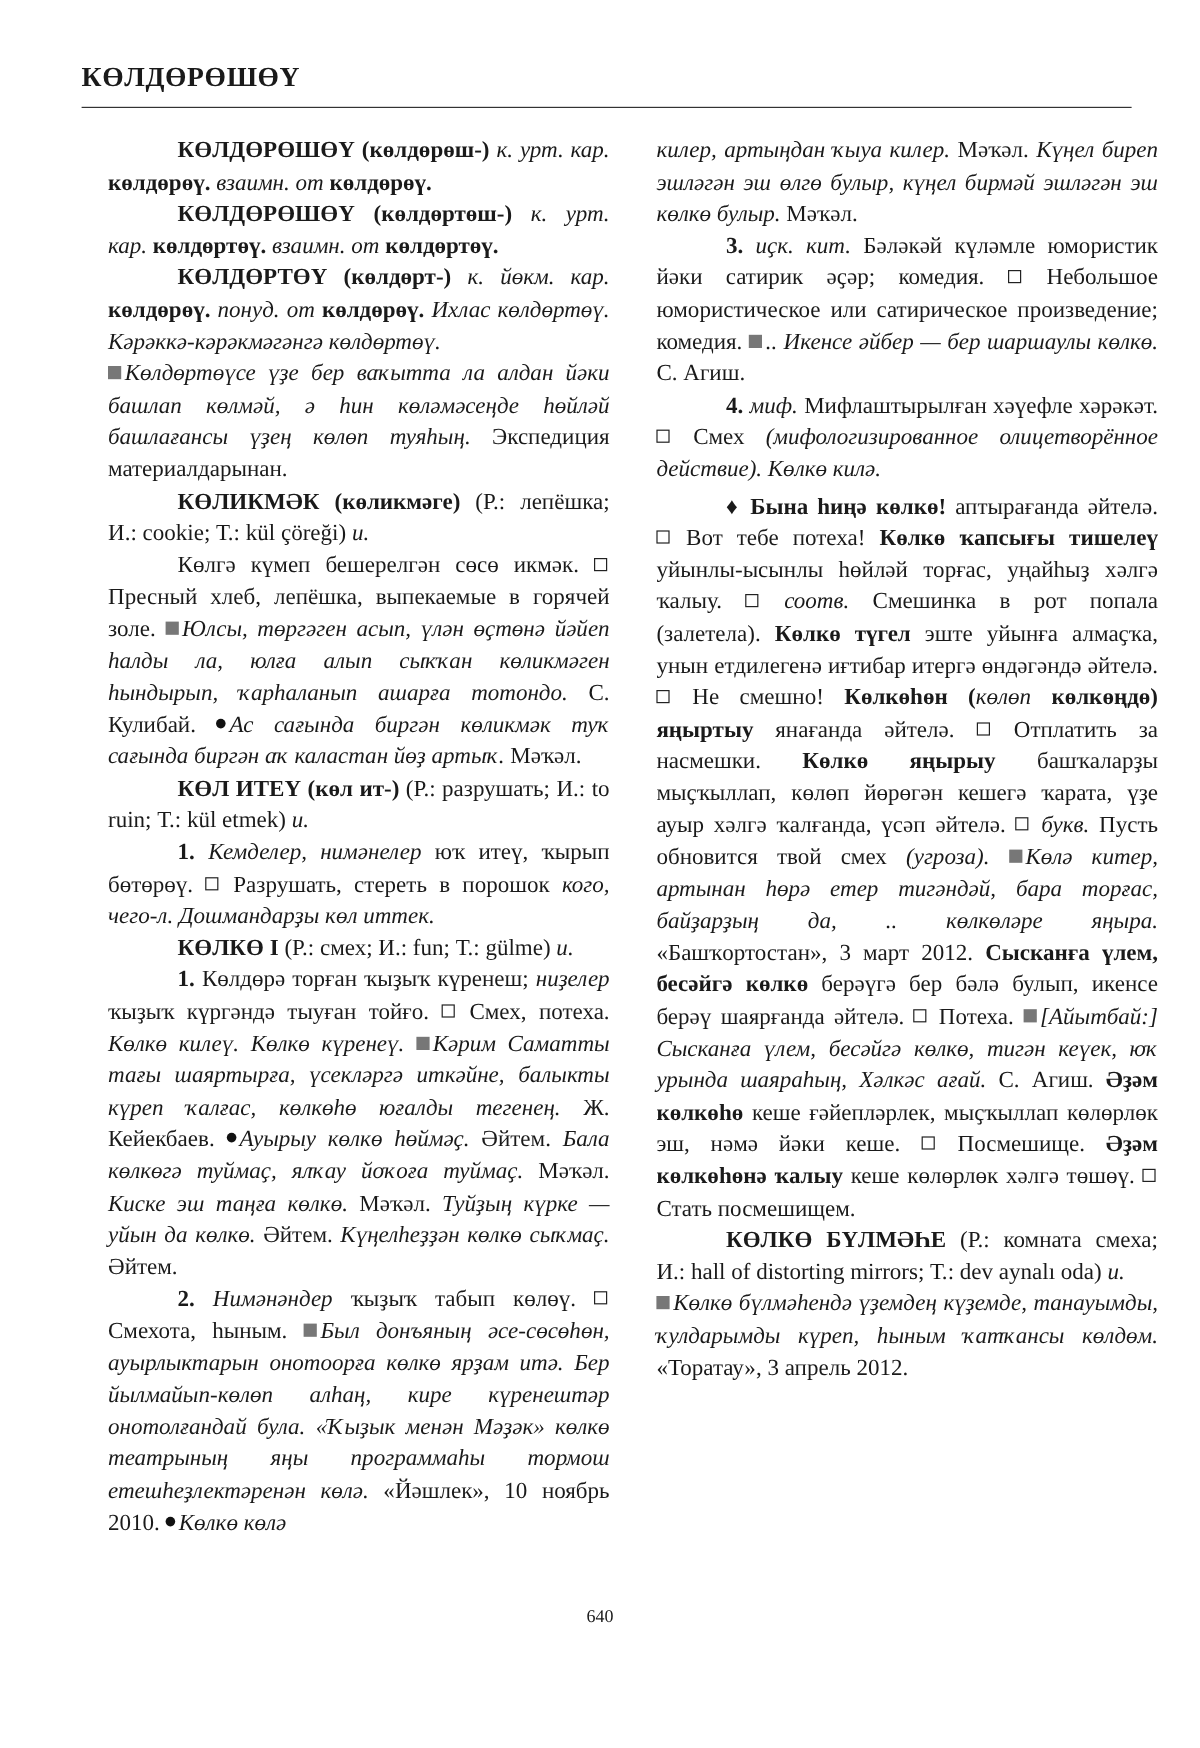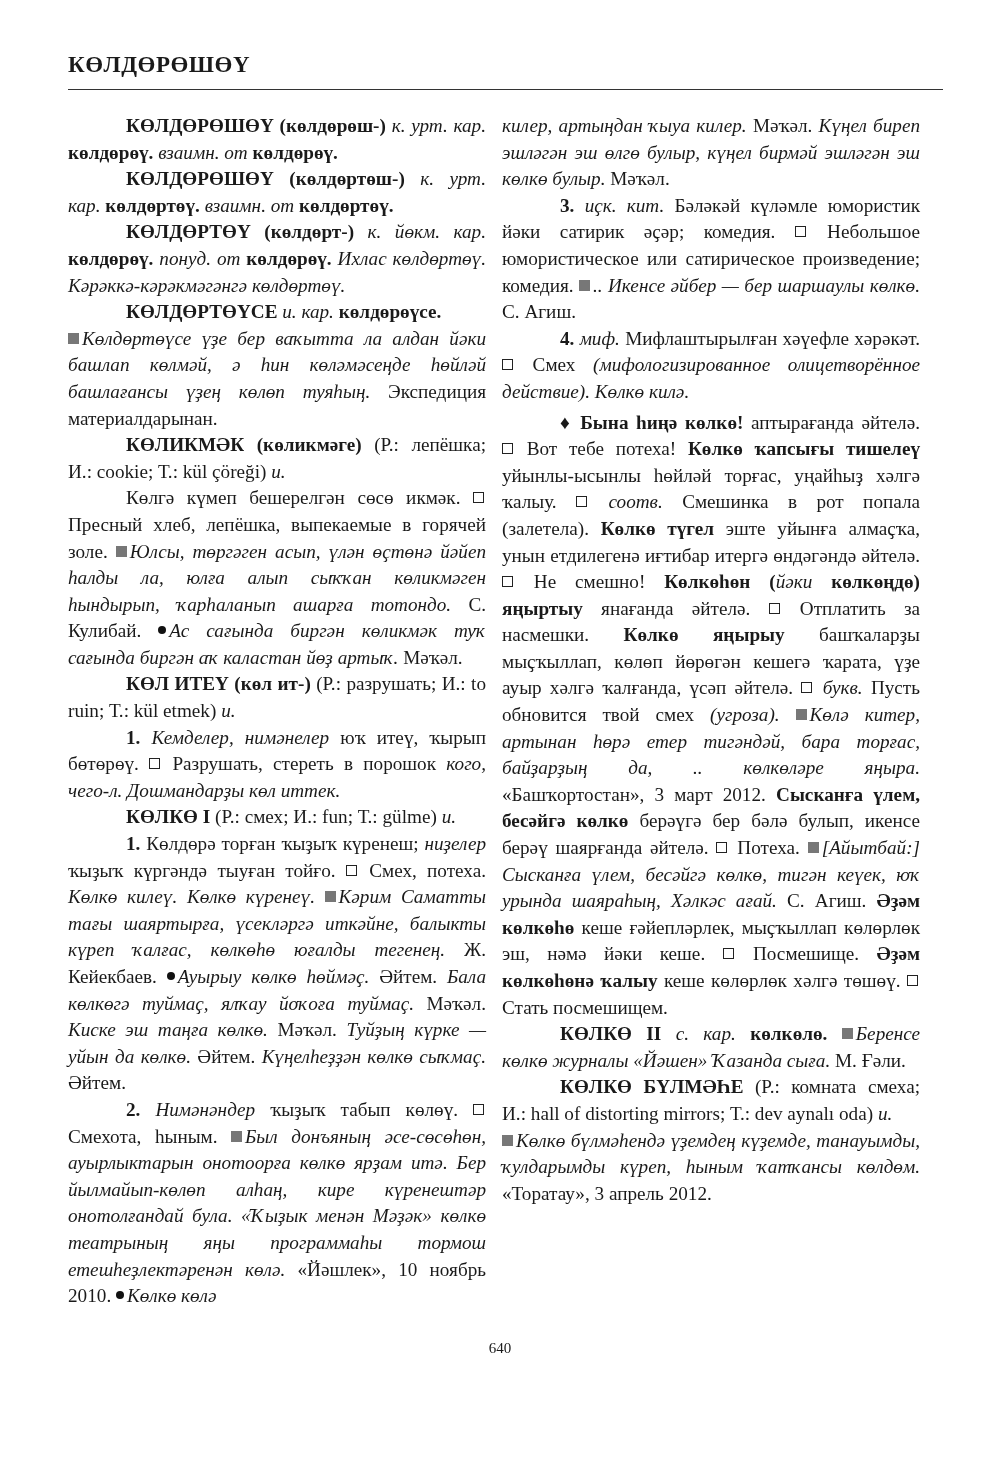--- a/index.html
+++ b/index.html
@@ -3,23 +3,23 @@
 <meta charset="utf-8">
 <style>
   html, body { margin: 0; padding: 0; background: #ffffff; }
   body { width: 1000px; height: 1457px; position: relative; overflow: hidden;
          font-family: "Liberation Serif", "DejaVu Serif", serif; color: #1a1a1a; }
   .running-head { position: absolute; left: 68px; top: 52px; font-weight: bold;
                   font-size: 23px; letter-spacing: 0.5px; }
   .rule { position: absolute; left: 68px; top: 89px; width: 875px; height: 0;
           border-top: 1.5px solid #333; }
   .col { position: absolute; top: 113px; width: 418px; font-size: 19.2px;
-         line-height: 26.6px; text-align: justify; }
+         line-height: 26.6px; text-align: justify; margin-left: 22px; }
   .col.left { left: 68px; }
-  .col.right { left: 502px; }
+  .col.right { left: 525px; }
   .col p { margin: 0; text-indent: 58px; }
   .col p.noind { text-indent: 0; }
   .hw { font-weight: bold; }
   .b { font-weight: bold; }
   .i { font-style: italic; }
   .sq { display: inline-block; width: 11px; height: 11px; border: 1.2px solid #222;
         vertical-align: 1px; box-sizing: border-box; margin-right: 2px; }
   .fsq { display: inline-block; width: 11px; height: 11px; background: #777;
          vertical-align: 1px; margin-right: 3px; }
   .dot { display: inline-block; width: 8px; height: 8px; border-radius: 50%;
@@ -56,25 +56,20 @@
   <p>
     <span class="hw">КӨЛДӨРТӨҮ</span>
     <span class="b">(көлдөрт-)</span>
     <span class="i">к. йөкм. кар.</span>
     <span class="b">көлдөрөү.</span>
     <span class="i">понуд. от</span>
     <span class="b">көлдөрөү.</span>
     <span class="i">Ихлас көлдөртөү. Кәрәккә-кәрәкмәгәнгә көлдөртөү.</span>
   </p>
 
-  <p>
-    <span class="hw">КӨЛДӨРТӨҮСЕ</span>
-    <span class="i">и. кар.</span>
-    <span class="b">көлдөрөүсе.</span>
-  </p>
   <p class="noind">
     <span class="fsq"></span><span class="i">Көлдөртөүсе үҙе бер ваҡытта ла алдан йәки башлап көлмәй, ә һин көләмәсеңде һөйләй башлағансы үҙең көлөп туяһың.</span>
     <span>Экспедиция материалдарынан.</span>
   </p>
 
   <p>
     <span class="hw">КӨЛИКМӘК</span>
     <span class="b">(көликмәге)</span>
     <span>(Р.: лепёшка; И.: cookie; Т.: kül çöreği)</span>
     <span class="i">и.</span>
@@ -179,21 +174,21 @@
     <span>Вот тебе потеха!</span>
     <span class="b">Көлкө ҡапсығы тишелеү</span>
     <span>уйынлы-ысынлы һөйләй торғас, уңайһыҙ хәлгә ҡалыу.</span>
     <span class="sq"></span>
     <span class="i">соотв.</span>
     <span>Смешинка в рот попала (залетела).</span>
     <span class="b">Көлкө түгел</span>
     <span>эште уйынға алмаҫҡа, унын етдилегенә иғтибар итергә өндәгәндә әйтелә.</span>
     <span class="sq"></span>
     <span>Не смешно!</span>
-    <span class="b">Көлкөһөн (</span><span class="i">йәки</span>
+    <span class="b">Көлкөһөн (</span><span class="i">көлөп</span>
     <span class="b">көлкөңдө) яңыртыу</span>
     <span>янағанда әйтелә.</span>
     <span class="sq"></span>
     <span>Отплатить за насмешки.</span>
     <span class="b">Көлкө яңырыу</span>
     <span>башҡаларҙы мыҫҡыллап, көлөп йөрөгән кешегә ҡарата, үҙе ауыр хәлгә ҡалғанда, үсәп әйтелә.</span>
     <span class="sq"></span>
     <span class="i">букв.</span>
     <span>Пусть обновится твой смех</span>
     <span class="i">(угроза).</span>
@@ -208,27 +203,20 @@
     <span class="b">Әҙәм көлкөһө</span>
     <span>кеше ғәйепләрлек, мыҫҡыллап көлөрлөк эш, нәмә йәки кеше.</span>
     <span class="sq"></span>
     <span>Посмешище.</span>
     <span class="b">Әҙәм көлкөһөнә ҡалыу</span>
     <span>кеше көлөрлөк хәлгә төшөү.</span>
     <span class="sq"></span>
     <span>Стать посмешищем.</span>
   </p>
 
-  <p>
-    <span class="hw">КӨЛКӨ II</span>
-    <span class="i">с. кар.</span>
-    <span class="b">көлкөлө.</span>
-    <span class="fsq"></span><span class="i">Беренсе көлкө журналы «Йәшен» Ҡазанда сыға.</span>
-    <span>М. Ғәли.</span>
-  </p>
 
   <p>
     <span class="hw">КӨЛКӨ БҮЛМӘҺЕ</span>
     <span>(Р.: комната смеха; И.: hall of distorting mirrors; Т.: dev aynalı oda)</span>
     <span class="i">и.</span>
   </p>
   <p class="noind">
     <span class="fsq"></span><span class="i">Көлкө бүлмәһендә үҙемдең күҙемде, танауымды, ҡулдарымды күреп, һыным ҡатҡансы көлдөм.</span>
     <span>«Торатау», 3 апрель 2012.</span>
   </p>

